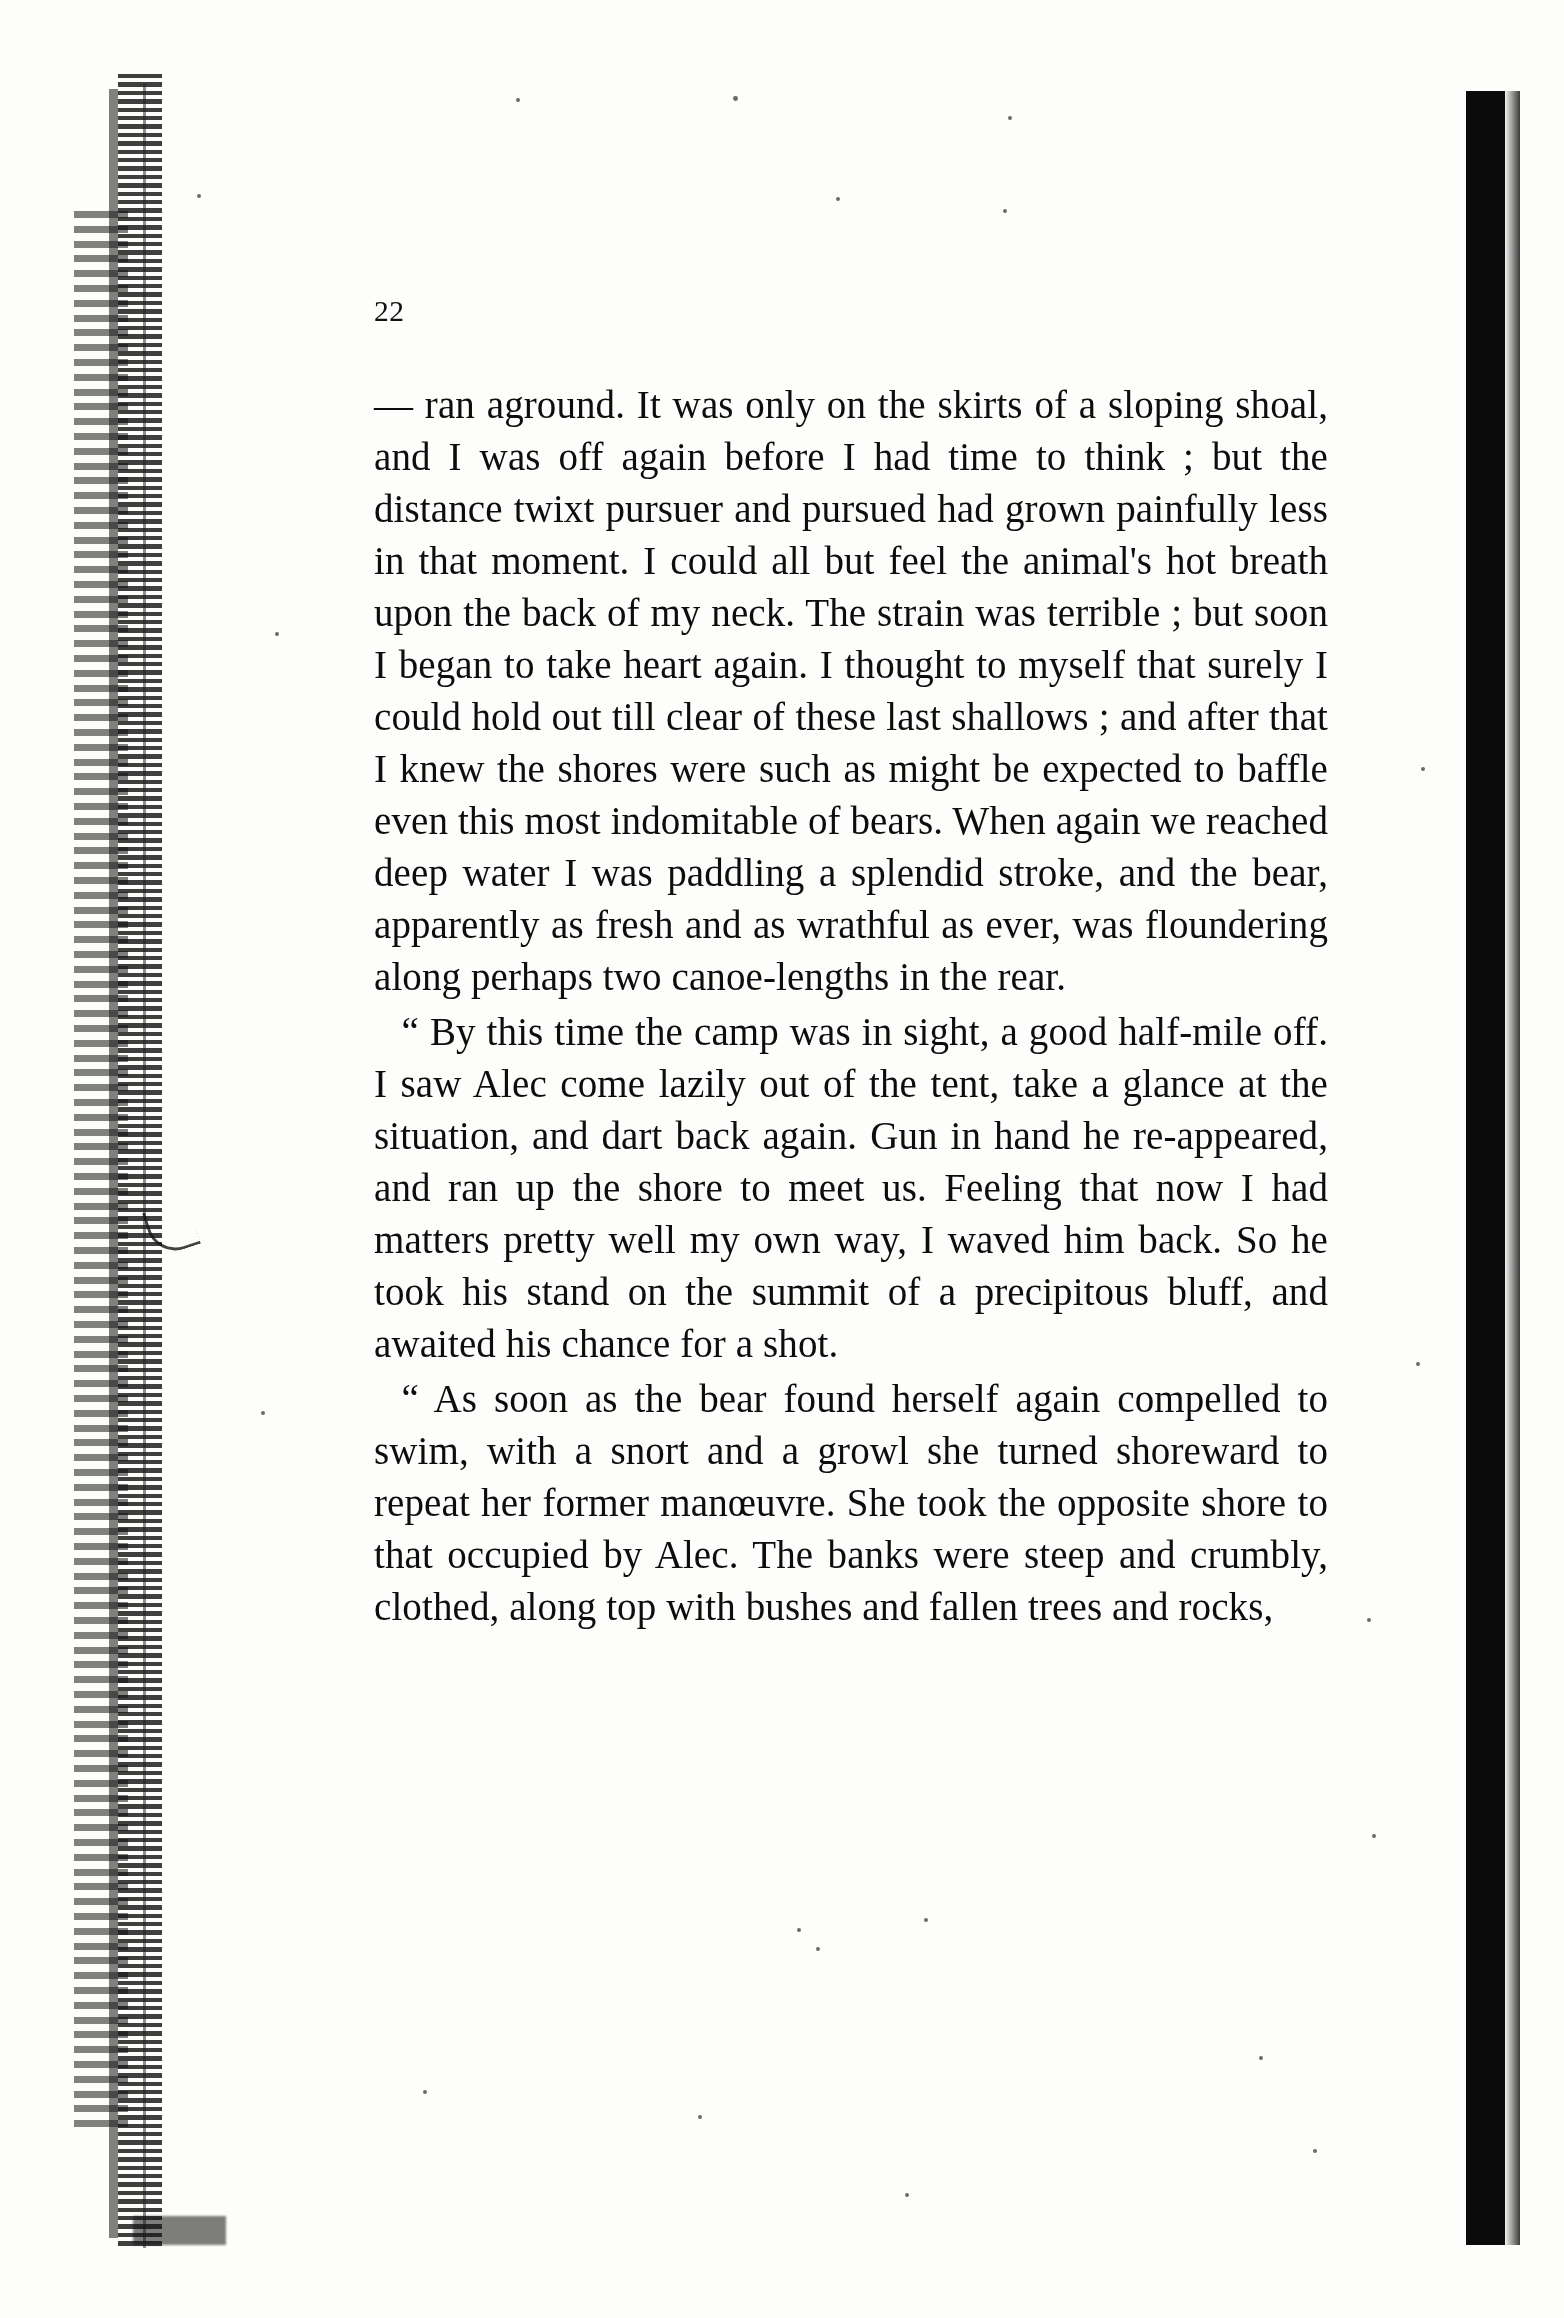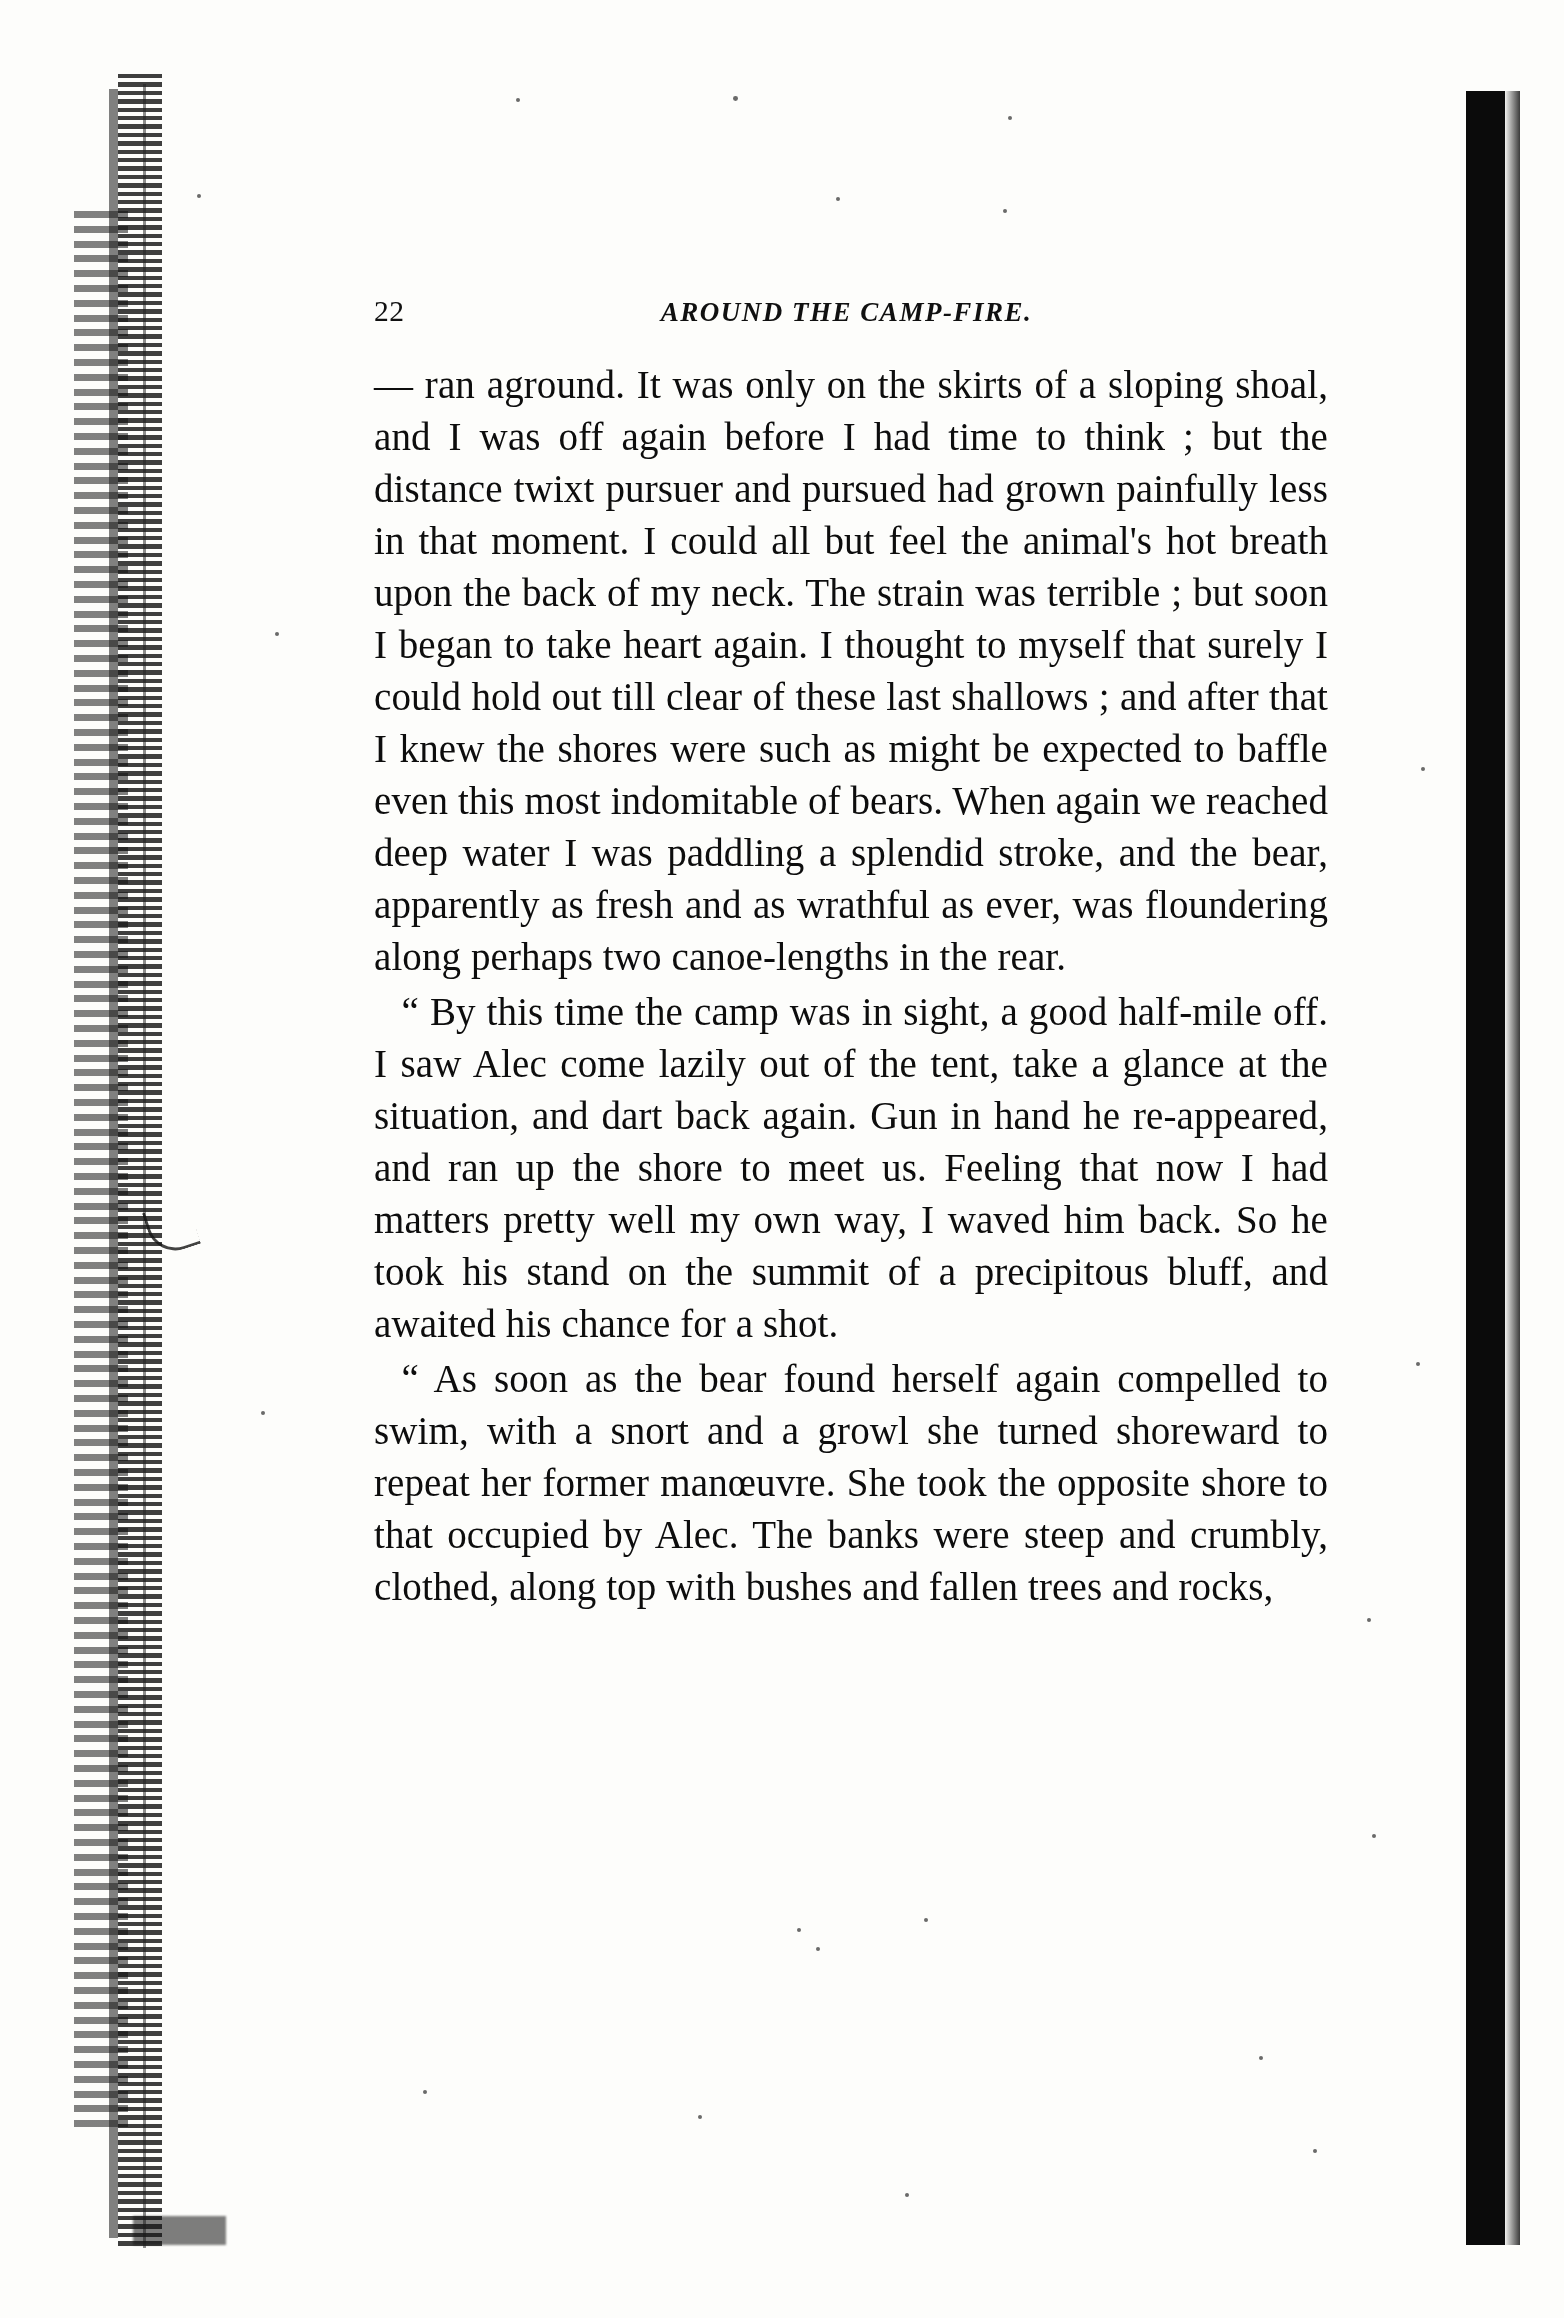--- a/index.html
+++ b/index.html
@@ -109,21 +109,21 @@
   
   .content {
     position: absolute;
     left: 374px;
     top: 295px;
     width: 954px;
   }
   .header-row {
     display: flex;
     align-items: baseline;
-    margin-bottom: 31px;
+    margin-bottom: 51px;
   }
   .folio {
     font-size: 29.5px;
     letter-spacing: 0.5px;
     color: #101010;
     width: 89px;
   }
   .running-head {
     flex: 1;
     text-align: center;
@@ -190,21 +190,20 @@
   <div class="dot" style="left:698px; top:2115px; width:4.4px; height:4.4px;"></div>
   <div class="dot" style="left:1259px; top:2056px; width:4.4px; height:4.4px;"></div>
   <div class="dot" style="left:1313px; top:2149px; width:3.9px; height:3.9px;"></div>
   <div class="dot" style="left:423px; top:2090px; width:4.4px; height:4.4px;"></div>
   <div class="dot" style="left:905px; top:2193px; width:4.4px; height:4.4px;"></div>
 
   <div class="content">
 
     <div class="header-row">
       <div class="folio">22</div>
-      <div class="running-head">AROUND THE CAMP-FIRE.</div>
     </div>
 
     <p class="para">— ran aground. It was only on the skirts of a sloping shoal, and I was off again before I had time to think ; but the distance twixt pursuer and pursued had grown painfully less in that moment. I could all but feel the animal's hot breath upon the back of my neck. The strain was terrible ; but soon I began to take heart again. I thought to myself that surely I could hold out till clear of these last shallows ; and after that I knew the shores were such as might be expected to baffle even this most indomitable of bears. When again we reached deep water I was paddling a splendid stroke, and the bear, apparently as fresh and as wrathful as ever, was floundering along perhaps two canoe-lengths in the rear.</p>
     <p class="para indent">“ By this time the camp was in sight, a good half-mile off. I saw Alec come lazily out of the tent, take a glance at the situation, and dart back again. Gun in hand he re-appeared, and ran up the shore to meet us. Feeling that now I had matters pretty well my own way, I waved him back. So he took his stand on the summit of a precipitous bluff, and awaited his chance for a shot.</p>
     <p class="para indent">“ As soon as the bear found herself again compelled to swim, with a snort and a growl she turned shoreward to repeat her former manœuvre. She took the opposite shore to that occupied by Alec. The banks were steep and crumbly, clothed, along top with bushes and fallen trees and rocks,</p>
 
   </div>
 </div>
 
 

